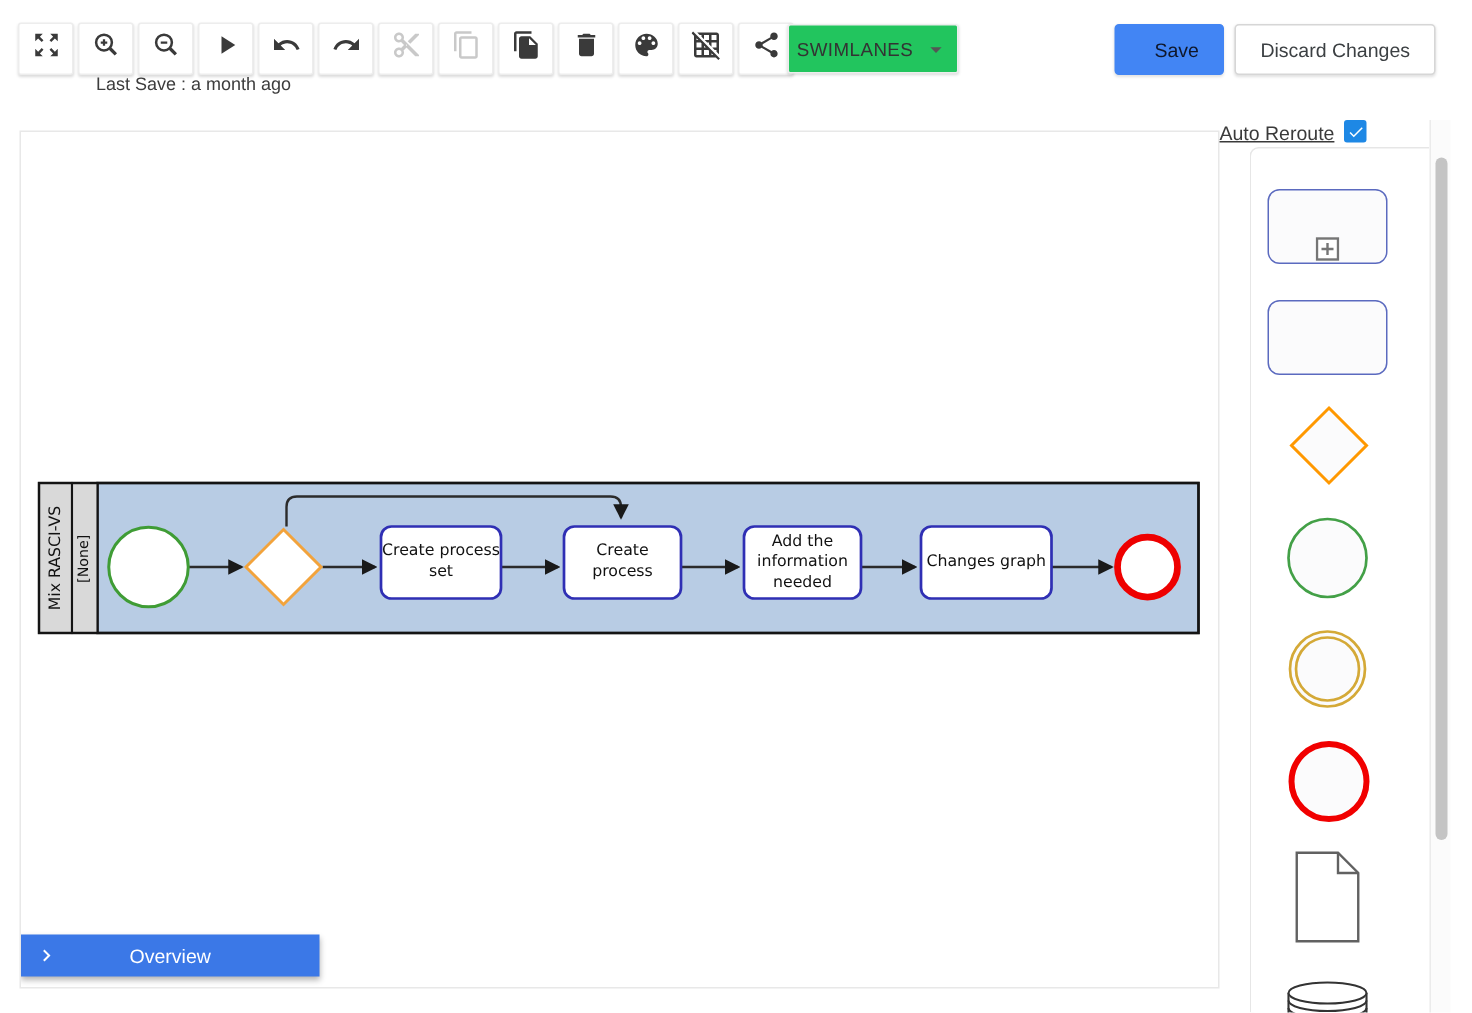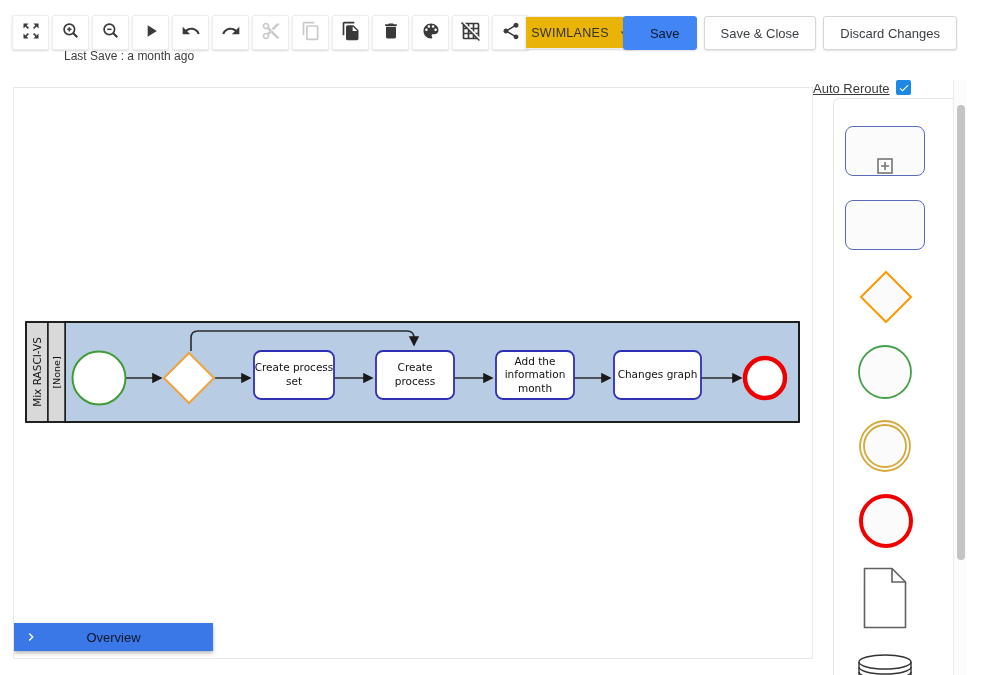--- a/index.html
+++ b/index.html
@@ -4,42 +4,42 @@
 <style>
   html,body{margin:0;padding:0;width:981px;height:675px;background:#fff;overflow:hidden;
     font-family:"Liberation Sans",sans-serif;-webkit-font-smoothing:antialiased;}
   
   #toolbar-icons{position:absolute;left:12px;top:15px;display:flex;gap:3px;}
   .icon-btn{width:37px;height:35px;background:#fff;border:1px solid #ededed;border-radius:2px;
     display:flex;align-items:center;justify-content:center;color:#3a3a3a;
     box-shadow:0 1px 2px rgba(0,0,0,.15);cursor:pointer;box-sizing:border-box;}
   .icon-btn.disabled{color:#c9c9c9;}
   .icon-btn svg{width:20px;height:20px;}
-  #diagram-type-btn{position:absolute;left:525px;top:16px;width:114px;height:33px;background:#eab308;
+  #diagram-type-btn{position:absolute;left:525px;top:16px;width:114px;height:33px;background:#22c55e;
     border:1px solid #ededed;border-radius:2px;box-shadow:0 1px 2px rgba(0,0,0,.15);
     display:flex;align-items:center;justify-content:center;gap:6px;font-size:12.5px;color:#333;
     letter-spacing:.3px;cursor:pointer;box-sizing:border-box;}
   #action-buttons{position:absolute;top:16px;right:24px;display:flex;gap:7px;}
   .action-btn{height:34px;padding:0 16px;border-radius:3px;font-size:13px;display:flex;align-items:center;
     justify-content:center;border:1px solid #d6d6d6;background:#fff;color:#3c4043;
     box-shadow:0 1px 2px rgba(0,0,0,.12);cursor:pointer;box-sizing:border-box;white-space:nowrap;}
   .action-btn.primary{background:#4285f4;border-color:#4285f4;color:#0f172a;padding-left:26px;}
   #last-save{position:absolute;left:28px;top:49px;font-size:12px;color:#3d3d3d;margin-left:36px;}
   
   #canvas{position:absolute;left:13px;top:87px;width:798px;height:570px;background:#fff;
     border:1px solid #e8e8e8;box-sizing:content-box;overflow:hidden;}
   #diagram-svg{position:absolute;left:0;top:0;}
   .vlabel{position:absolute;display:flex;align-items:center;justify-content:center;overflow:visible;pointer-events:none;}
   .vlabel span{transform:rotate(-90deg);white-space:nowrap;font-family:"DejaVu Sans",sans-serif;color:#111;}
   .task-label{position:absolute;display:flex;align-items:center;justify-content:center;text-align:center;
     font-family:"DejaVu Sans",sans-serif;font-size:10.5px;color:#111;line-height:1.3;pointer-events:none;}
   #overview-bar{position:absolute;left:0;top:535px;width:199px;height:28px;background:#3b78e7;
     display:flex;align-items:center;box-shadow:0 2px 4px rgba(0,0,0,.3);cursor:pointer;}
   #overview-bar .chev{margin-left:9px;display:flex;}
-  #overview-bar .lbl{flex:1;text-align:center;color:#0f172a;font-size:13px;margin-right:25px;}
+  #overview-bar .lbl{flex:1;text-align:center;color:#ffffff;font-size:13px;margin-right:25px;}
   
   #auto-reroute-label{position:absolute;left:813px;top:81px;font-size:13px;color:#3a3a3a;text-decoration:underline;}
   #auto-reroute-checkbox{position:absolute;left:896px;top:80px;width:15px;height:15px;background:#1e88e5;
     border-radius:2px;display:flex;align-items:center;justify-content:center;cursor:pointer;}
   #palette{position:absolute;left:833px;top:98px;width:120px;height:577px;background:#fff;
     border-left:1px solid #e6e6e6;border-top:1px solid #e6e6e6;border-top-left-radius:6px;
     overflow:hidden;box-sizing:border-box;}
   .pal-node{position:absolute;left:11px;width:80px;height:50px;background:#fbfbfc;
     border:1.5px solid #5b6abf;border-radius:8px;box-sizing:border-box;cursor:pointer;}
   .pal-svg{position:absolute;cursor:pointer;}
@@ -128,21 +128,20 @@
   <span>SWIMLANES</span>
   <span style="display:flex;">
       <svg width="18" height="18" viewBox="0 0 24 24" fill="#555">
         <path d="M7 10l5 5 5-5z"></path>
       </svg>
     </span>
 </div>
 
 <div id="action-buttons">
   <div class="action-btn primary">Save</div>
-  <div class="action-btn">Save &amp; Close</div>
   <div class="action-btn">Discard Changes</div>
 </div>
 
 <div id="last-save">Last Save : a month ago</div>
 
 <div id="canvas">
   <svg id="diagram-svg" width="798" height="570">
     <defs>
       <marker id="arr" viewBox="0 0 10 10" refX="8.5" refY="5" markerWidth="6.5" markerHeight="6.5" orient="auto-start-reverse">
         <path d="M0 0 L10 5 L0 10 z" fill="#1a1a1a"></path>
@@ -173,21 +172,21 @@
 
   <div class="vlabel" style="left:12px;top:234px;width:22px;height:100px;">
     <span style="font-size:10.5px;">Mix RASCI-VS</span>
   </div>
   <div class="vlabel" style="left:34px;top:234px;width:17px;height:100px;">
     <span style="font-size:9.5px;">[None]</span>
   </div>
 
   <div class="task-label" style="left:240px;top:263px;width:80px;height:48px;border-radius:14px;">Create process set</div>
   <div class="task-label" style="left:362px;top:263px;width:78px;height:48px;">Create process</div>
-  <div class="task-label" style="left:482px;top:263px;width:78px;height:48px;">Add the information month</div>
+  <div class="task-label" style="left:482px;top:263px;width:78px;height:48px;">Add the information needed</div>
   <div class="task-label" style="left:600px;top:263px;width:87px;height:48px;">Changes graph</div>
 
   <div id="overview-bar">
     <span class="chev">
         <svg width="16" height="16" viewBox="0 0 24 24" fill="#fff">
           <path d="M10 6L8.59 7.41 13.17 12l-4.58 4.59L10 18l6-6z"></path>
         </svg>
       </span>
     <span class="lbl">Overview</span>
   </div>

